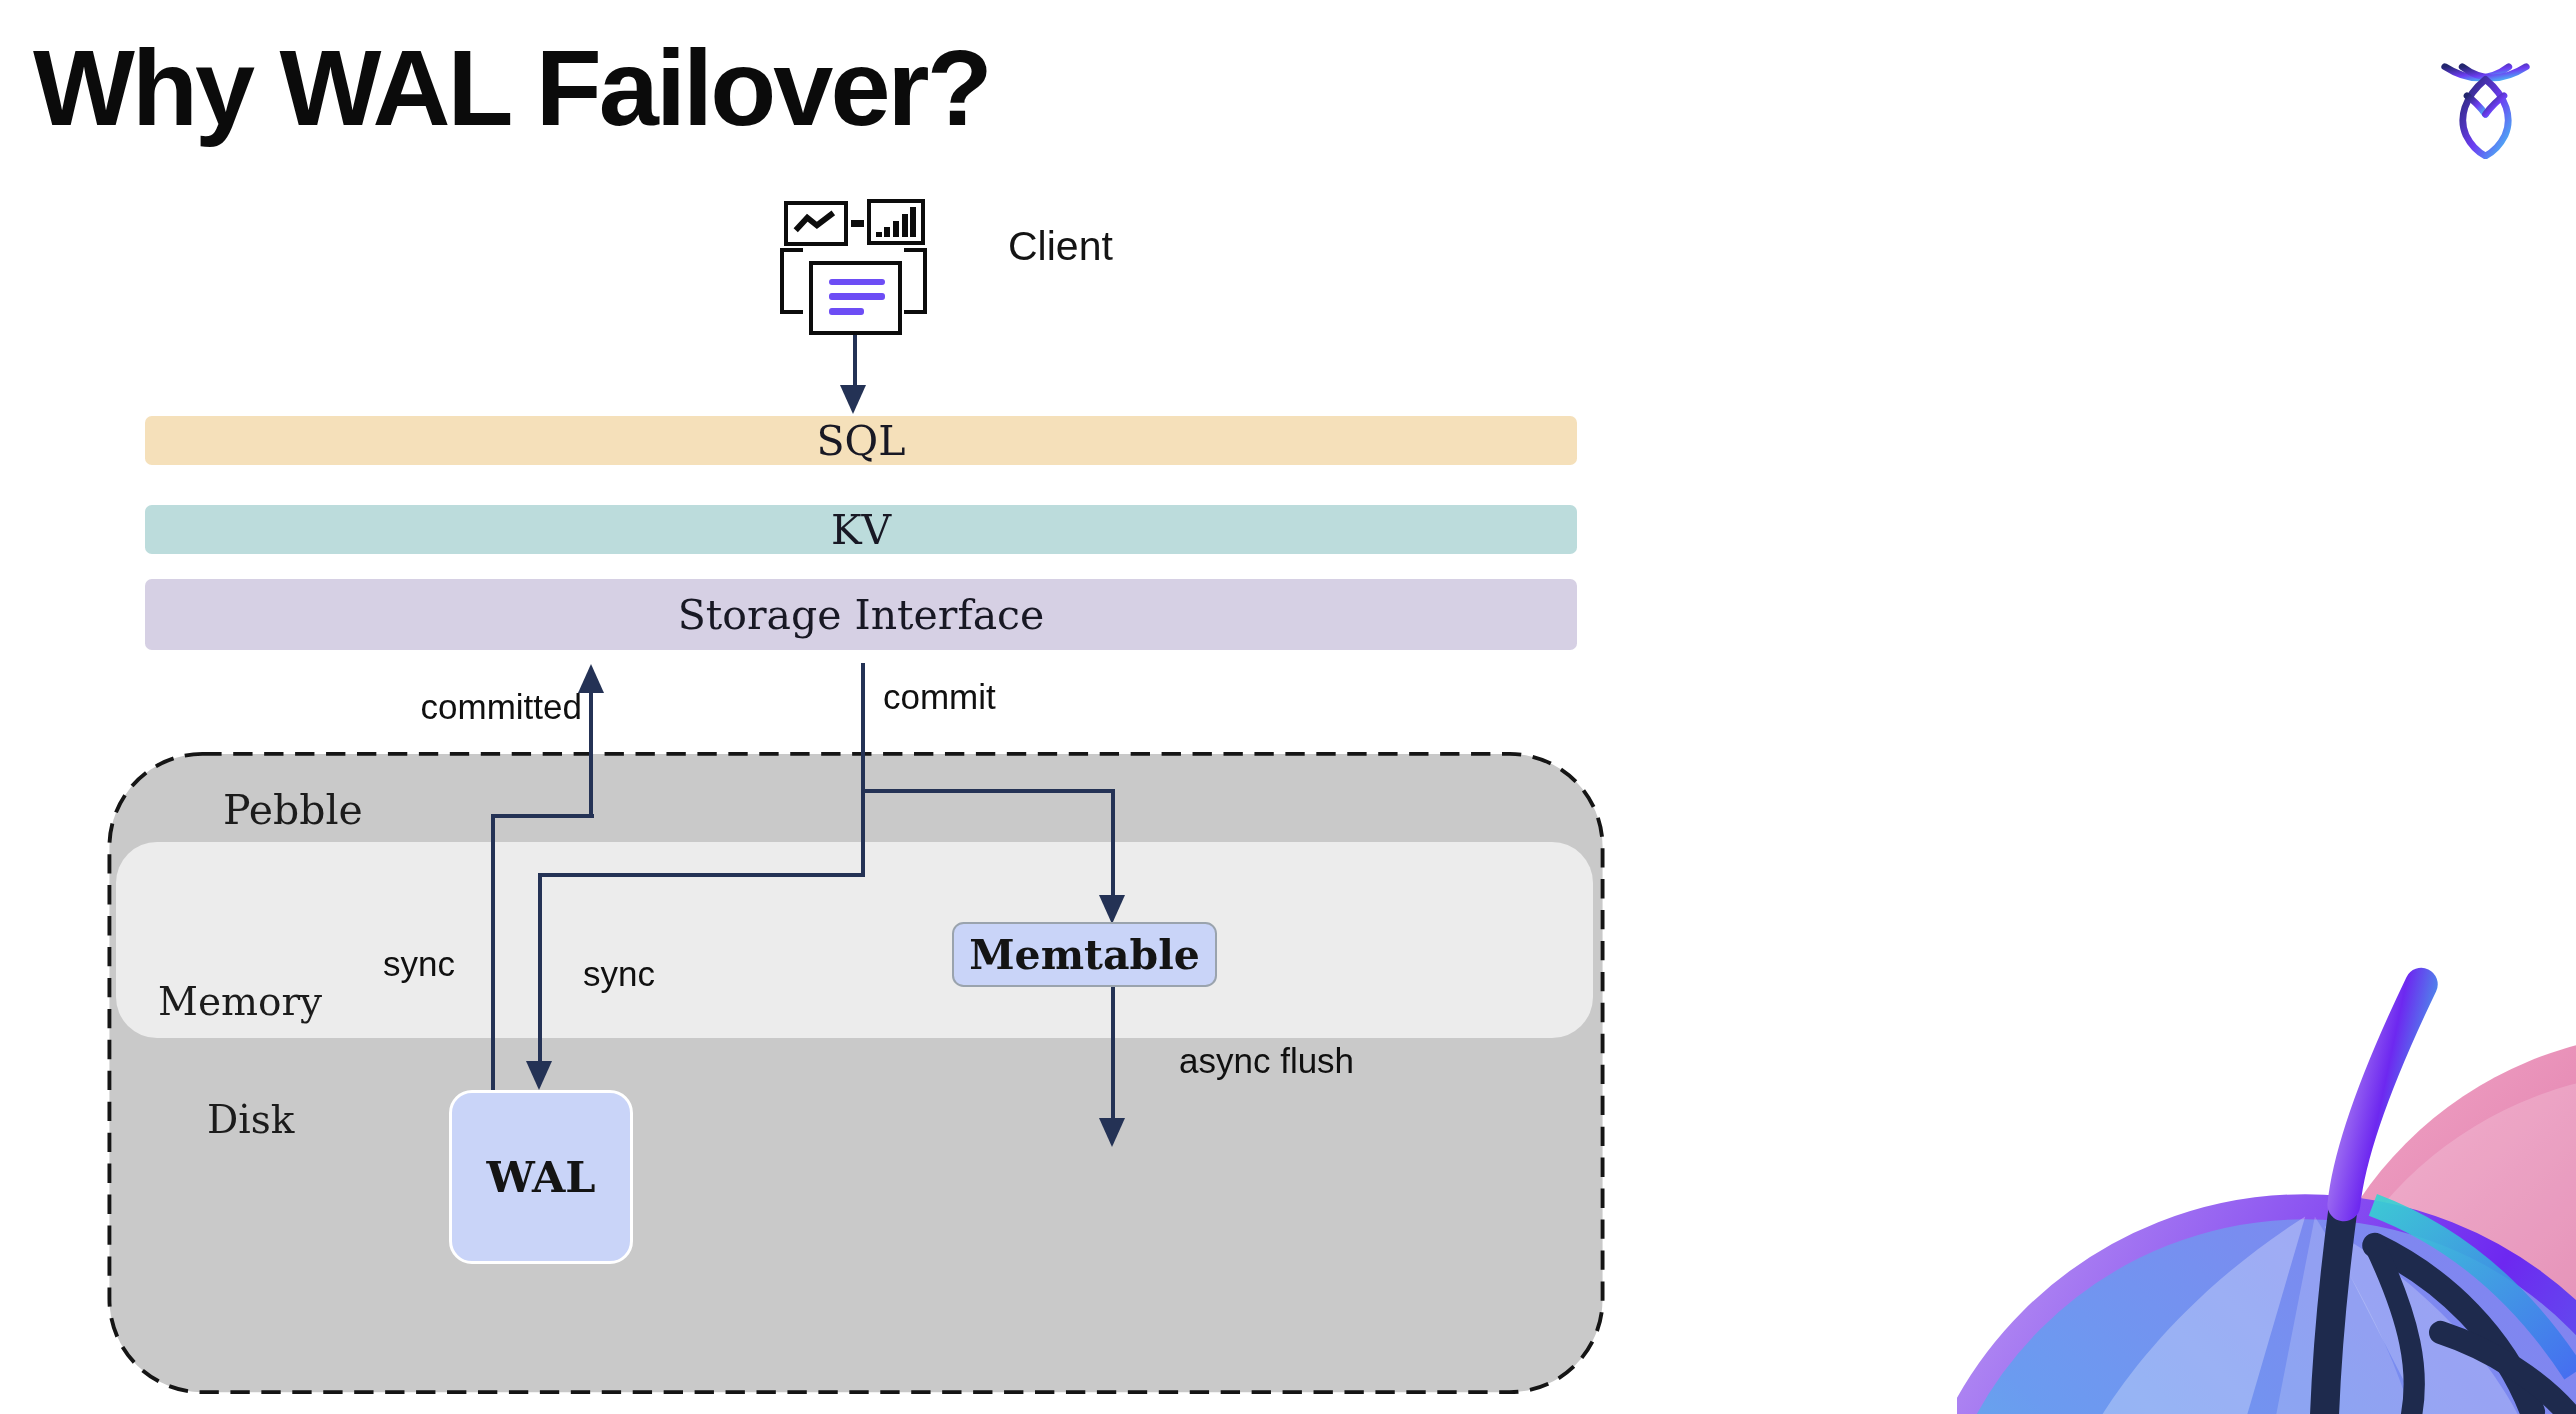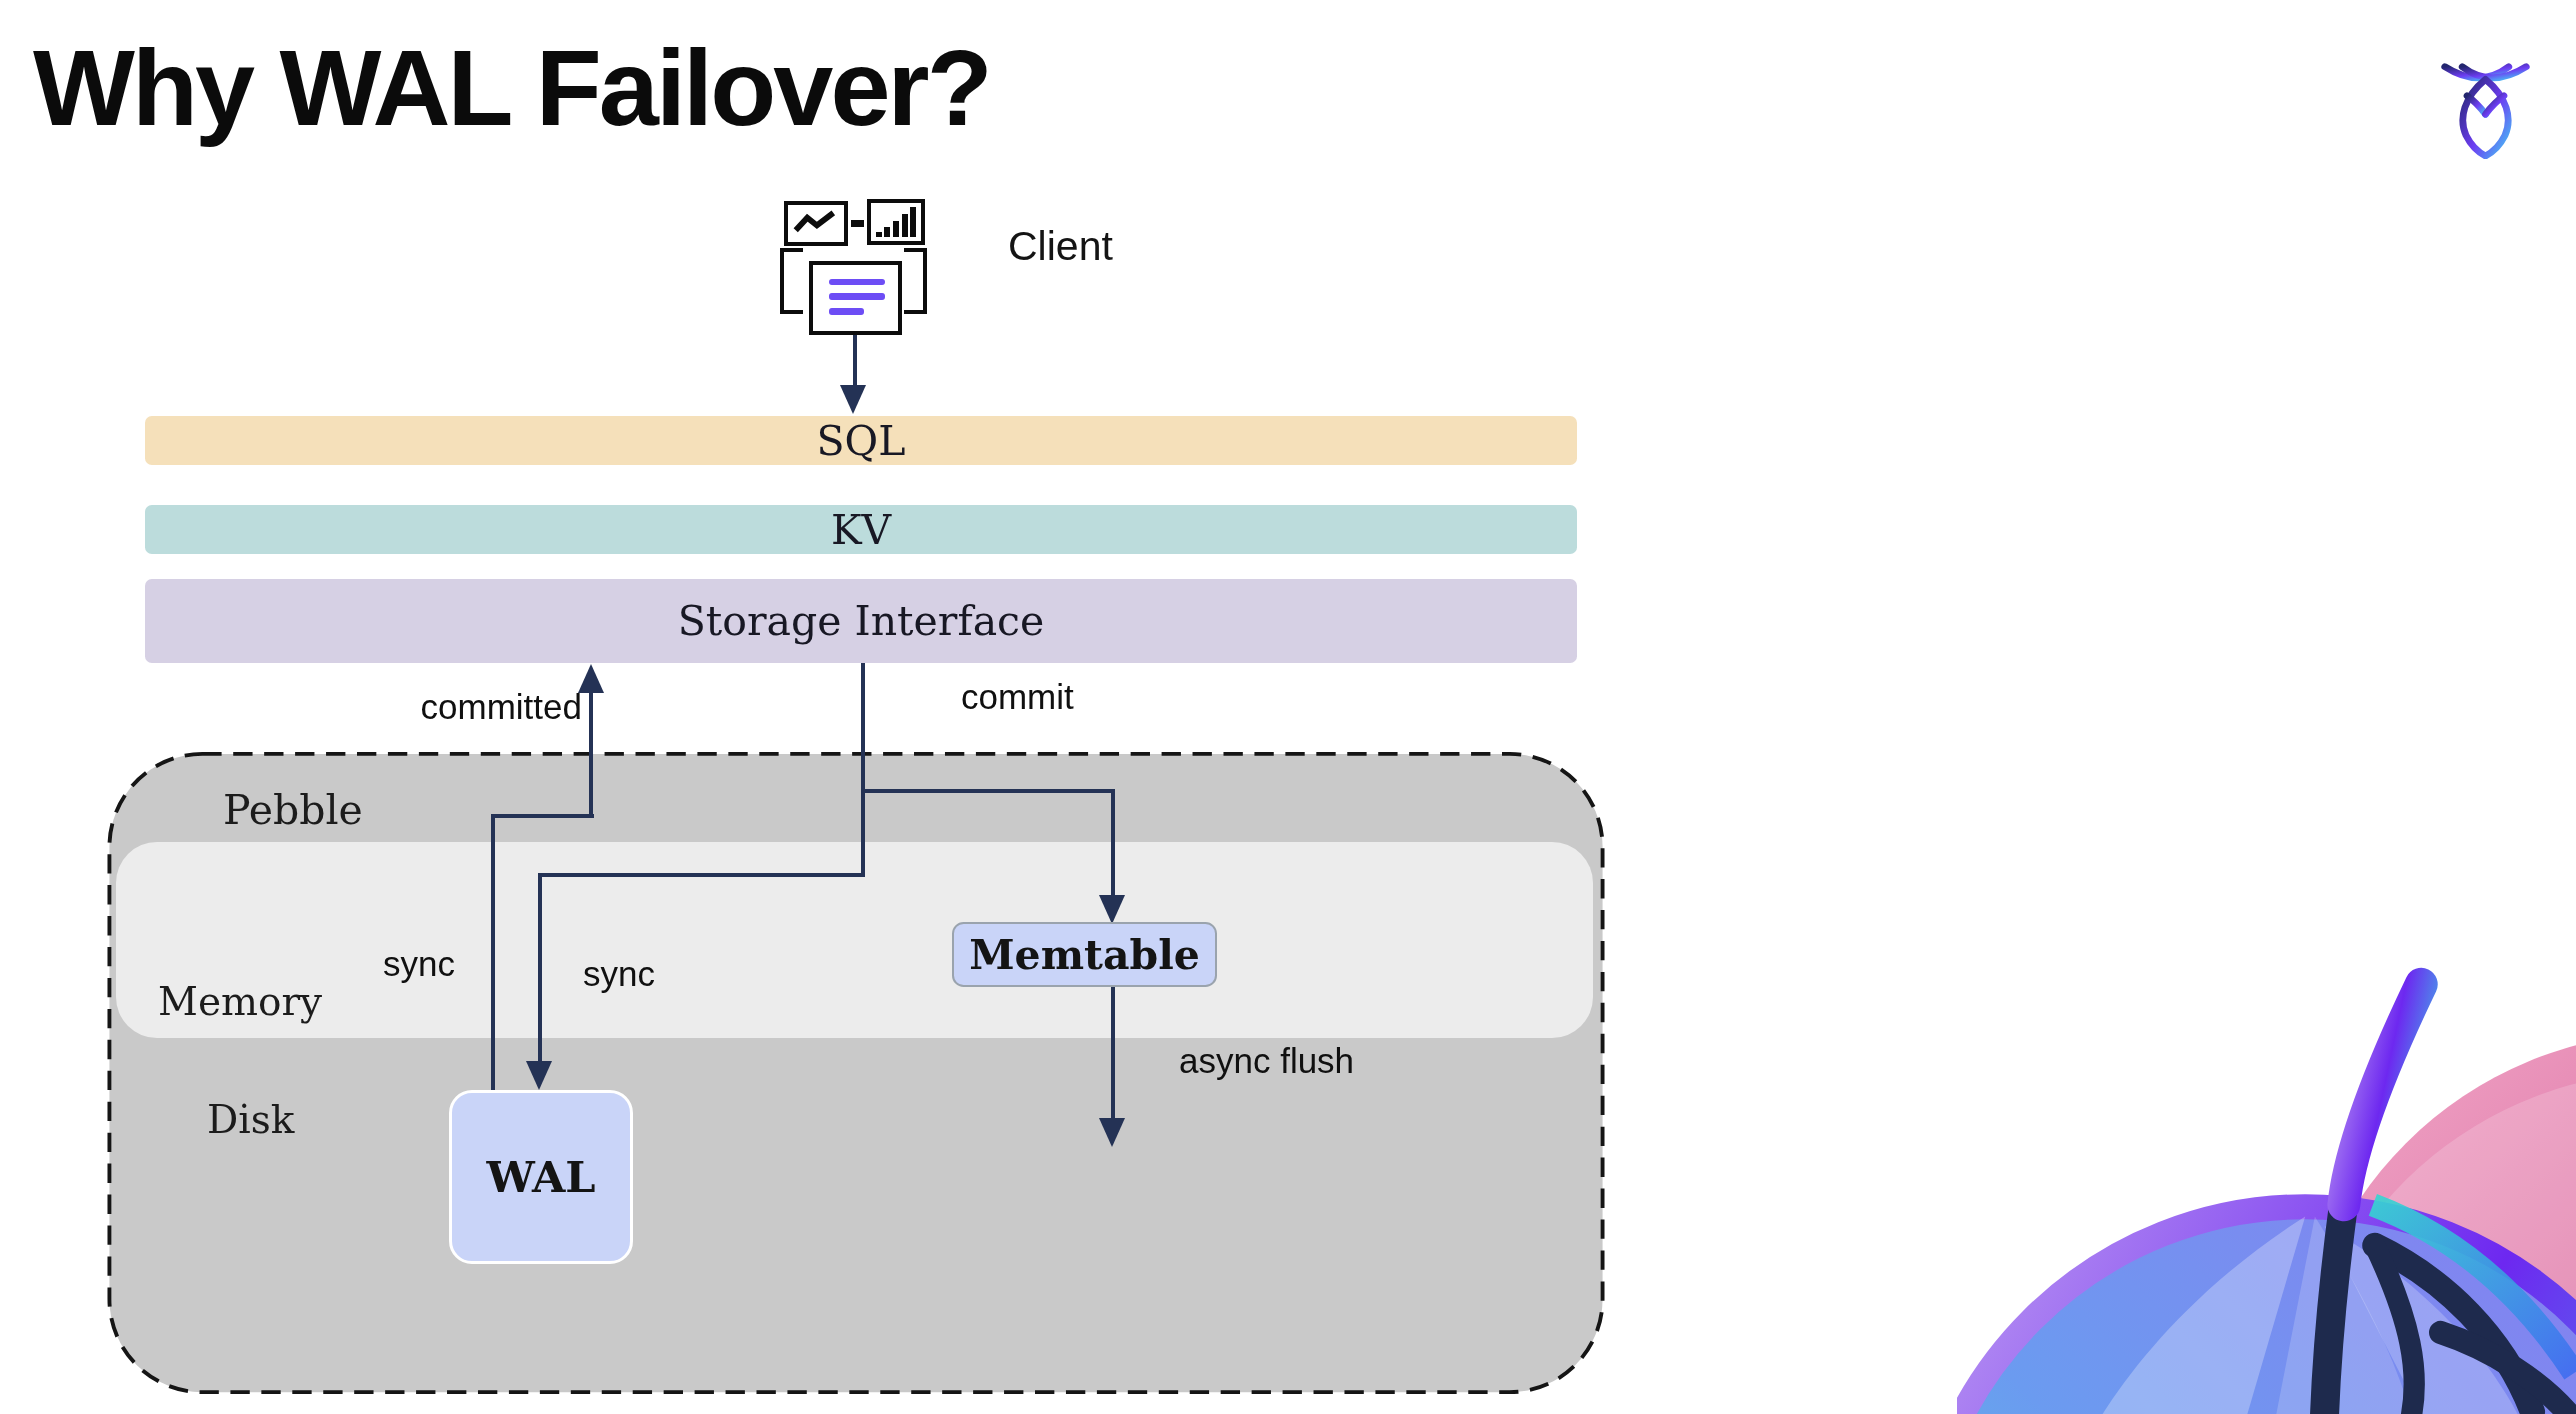--- a/index.html
+++ b/index.html
@@ -21,21 +21,21 @@
        border:4.8px solid #0c0c0c;box-sizing:border-box;}
   .doc i{position:absolute;left:15.5px;height:6.8px;border-radius:2.9px;background:var(--icon_purple,#6d4df5);}
   .doc i.a{top:13.5px;width:56px;} .doc i.b{top:28px;width:56px;} .doc i.c{top:43px;width:35px;}
   .client-label{position:absolute;left:1008px;top:223px;font-size:41px;color:#141414;}
   
   .layer{position:absolute;left:145px;width:1432px;border-radius:6.8px;display:flex;
          align-items:center;justify-content:center;font-family:"DejaVu Serif",serif;
          font-size:41px;color:#181824;}
   .layer.sql{top:416px;height:49px;background:var(--sql_bar,#f5e0ba);}
   .layer.kv{top:505px;height:49px;background:var(--kv_bar,#bcdcdc);}
-  .layer.storage{top:579px;height:84px;background:var(--storage_bar,#d6d0e4);}
+  .layer.storage{top:579px;height:71px;background:var(--storage_bar,#d6d0e4);}
   
   .pebble-svg{position:absolute;left:106px;top:751px;}
   .memory-band{position:absolute;left:116px;top:842px;width:1477px;height:196px;
                background:var(--memory_fill,#ececec);border-radius:41px;}
   .zone-label{position:absolute;font-family:"DejaVu Serif",serif;color:#1c1c1c;font-size:41px;}
   .lbl-pebble{left:223px;top:786px;}
   .lbl-memory{left:158px;top:979px;font-size:39px;}
   .lbl-disk{left:207px;top:1097px;font-size:39px;}
   
   .node{position:absolute;background:var(--box_fill,#c9d4f8);display:flex;align-items:center;
@@ -129,21 +129,21 @@
   <div class="head up" style="left:578px;top:664px"></div>
   <div class="flow-label" style="left:379px;top:687px;width:203px;text-align:right">committed</div>
 
   <div class="seg" style="left:861px;top:663px;width:3.9px;height:214px"></div>
   <div class="seg" style="left:863px;top:789px;width:250px;height:3.9px"></div>
   <div class="seg" style="left:1111px;top:789px;width:3.9px;height:108px"></div>
   <div class="head down" style="left:1099px;top:895px"></div>
   <div class="seg" style="left:540px;top:873px;width:325px;height:3.9px"></div>
   <div class="seg" style="left:538px;top:873px;width:3.9px;height:190px"></div>
   <div class="head down" style="left:526px;top:1061px"></div>
-  <div class="flow-label" style="left:961px;top:677px">commit</div>
+  <div class="flow-label" style="left:883px;top:677px">commit</div>
 
   <div class="flow-label" style="left:383px;top:944px">sync</div>
   <div class="flow-label" style="left:583px;top:954px">sync</div>
 
   <div class="seg" style="left:1111px;top:987px;width:3.9px;height:133px"></div>
   <div class="head down" style="left:1099px;top:1118px"></div>
   <div class="flow-label" style="left:1179px;top:1041px">async flush</div>
 
   <div class="node wal">WAL</div>
   <div class="node memtable">Memtable</div>

